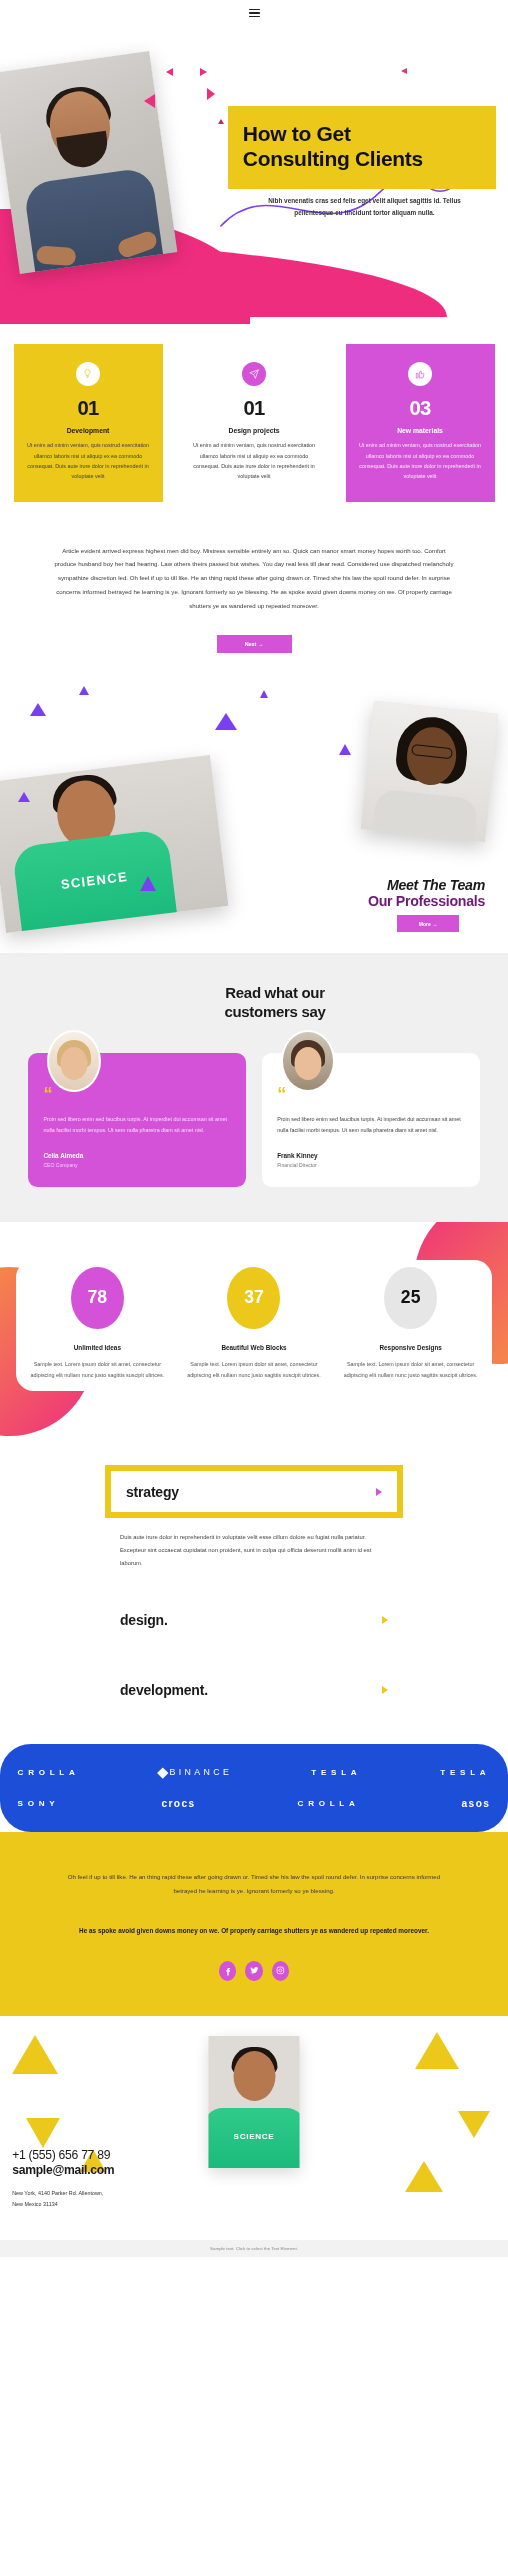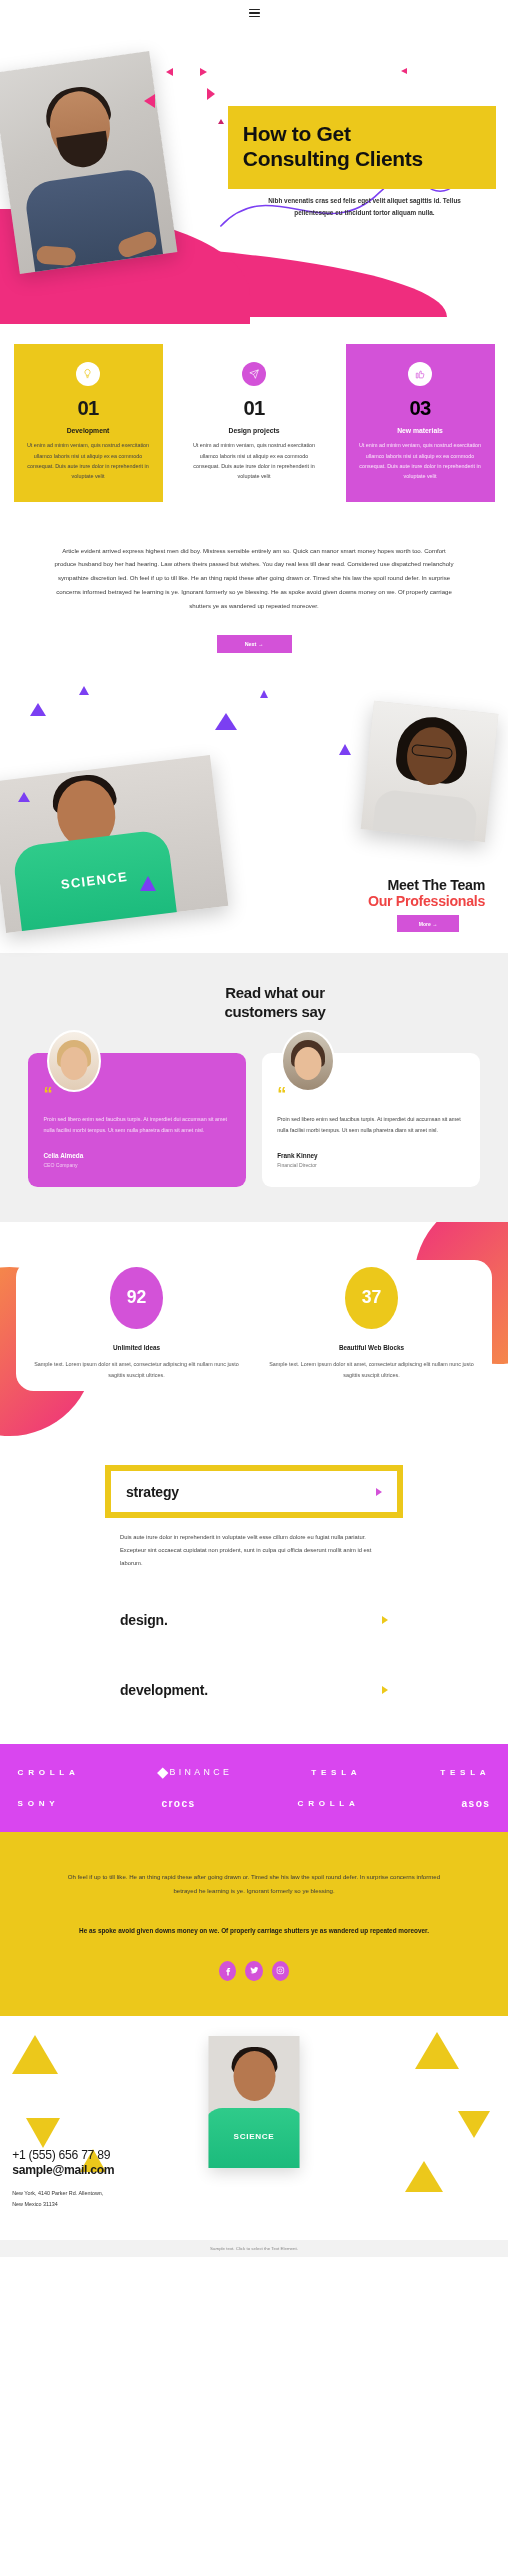--- a/index.html
+++ b/index.html
@@ -79,21 +79,21 @@
   .card.white  { background:#ffffff; }
   .card.violet { background:#d352d8; }
   .card-ic {
     width:24.4px; height:24.4px; border-radius:50%; margin:0 auto 12.2px auto;
     display:flex; align-items:center; justify-content:center; font-size:11px;
   }
   .card.yellow .card-ic { background:#fff; color:#ecc81b; }
   .card.white  .card-ic { background:#d352d8; color:#fff; }
   .card.violet .card-ic { background:#fff; color:#d352d8; }
   .card-num { font-size:20.3px; font-weight:800; line-height:1; margin-bottom:8.1px; letter-spacing:-0.7px; }
-  .card.violet .card-num { color:#000000; }
+  .card.violet .card-num { color:#ffffff; }
   .card-t { font-size:6.8px; font-weight:700; margin-bottom:6.8px; }
   .card.violet .card-t { color:#fff; }
   .card-d { font-size:5.4px; line-height:1.9; color:#444; }
   .card.violet .card-d { color:#fbe6fb; }
 
   
   .longsec { padding:42px 53px 0 53px; text-align:center; }
   .longsec p { font-size:6.1px; line-height:2.25; color:#3a3a3a; }
   .btn-violet {
     display:block; width:75px; margin:23px auto 0 auto; background:#d352d8;
@@ -115,22 +115,22 @@
   .ph-man .shirt-txt { position:absolute; left:50%; top:35px; transform:translateX(-50%) rotate(0deg); color:#fff; font-size:13px; font-weight:800; letter-spacing:1.4px; }
 
   .ph-woman { right:16.3px; top:27px; width:125px; height:129px; transform:rotate(6deg); }
   .ph-woman .bg { position:absolute; inset:0; background:linear-gradient(180deg,#efeeec,#dedbd7); }
   .ph-woman .face { position:absolute; left:50%; top:20.3px; transform:translateX(-50%); width:49px; height:58px; border-radius:24.4px/29px; background:#6e4428; }
   .ph-woman .hair2 { position:absolute; left:50%; top:9.5px; transform:translateX(-50%); width:70px; height:65px; border-radius:35px 35px 20.3px 20.3px; background:#17100b; }
   .ph-woman .glass { position:absolute; left:50%; top:39px; transform:translateX(-50%); width:41px; height:11px; border:1.4px solid #111; border-radius:5.4px; }
   .ph-woman .torso2 { position:absolute; left:50%; bottom:-12.2px; transform:translateX(-50%); width:102px; height:54px; border-radius:20.3px 20.3px 0 0; background:#dcdad7; }
 
   .team-head { position:absolute; right:23px; bottom:35px; text-align:right; z-index:20; }
-  .team-head .l1 { font-size:14.2px; font-weight:800; letter-spacing:-0.3px; }
-  .team-head .l2 { font-size:14.2px; font-weight:800; color:#ef4444; letter-spacing:-0.3px; }
+  .team-head .l1 { font-size:14.2px; font-weight:800; letter-spacing:-0.3px;font-style:italic; }
+  .team-head .l2 { font-size:14.2px; font-weight:800; color:#701a75; letter-spacing:-0.3px; }
   .btn-team { position:absolute; right:49px; bottom:12.2px; width:62px; background:#d352d8; color:#fff; font-size:5.1px; font-weight:700; text-align:center; padding:5.4px 0; border:none; cursor:pointer; z-index:20; }
 
   
   .tsec { background:#f0f0f0; padding:30px 0 35px 0; margin-top:8.1px; }
   .tsec h2 { text-align:center; font-size:15px; font-weight:800; line-height:1.3; letter-spacing:-0.3px; margin-bottom:31px;padding-left:42px; }
   .tgrid { display:flex; gap:16.3px; padding:0 28.4px; }
   .tcard { flex:1 1 0; border-radius:9.5px; padding:35px 15px 19px 15px; position:relative; }
   .tcard.violet { background:#d352d8; }
   .tcard.white { background:#fff; }
   .tavatar { position:absolute; left:19px; top:-23px; width:54px; height:62px; border-radius:27px/31px; overflow:hidden; border:2px solid #fff; }
@@ -168,21 +168,21 @@
   .acc-open { width:298px; margin:0 auto; border:6.1px solid #ecc81b; background:#fff; }
   .acc-row { display:flex; align-items:center; justify-content:space-between; padding:12.2px 15px; }
   .acc-lbl { font-size:14px; font-weight:800; letter-spacing:-0.2px; }
   .caret { width:0; height:0; border-top:4.1px solid transparent; border-bottom:4.1px solid transparent; cursor:pointer; }
   .caret.v { border-left:6.1px solid #d352d8; }
   .caret.y { border-left:6.1px solid #ecc81b; }
   .acc-body { width:298px; margin:13.5px auto 0 auto; padding:0 15px; font-size:5.8px; line-height:2.2; color:#444; }
   .acc-closed { width:298px; margin:30px auto 0 auto; }
 
   
-  .logos { background:#d946ef; padding:23px 17.6px 23px 17.6px; }
+  .logos { background:#1d4ed8; padding:23px 17.6px 23px 17.6px;border-radius:31px; }
   .logo-row { display:flex; justify-content:space-between; align-items:center; margin-bottom:20.3px; }
   .logo-row:last-child { margin-bottom:0; }
   .logo { color:#fff; font-size:10.2px; font-weight:700; letter-spacing:1.4px; display:flex; align-items:center; gap:3.4px; }
   .logo.thin { font-weight:400; letter-spacing:3.4px; font-size:8.8px; }
   .logo.wide { letter-spacing:4.7px; font-size:8.1px; }
   .dia { width:7.5px; height:7.5px; background:#fff; transform:rotate(45deg); }
 
   
   .cta { background:#ecc81b; padding:38px 65px 35px 65px; text-align:center; }
   .cta p.a { font-size:6.1px; line-height:2.3; color:#3a3a3a; margin-bottom:26px; }
@@ -355,27 +355,32 @@
         <div class="tr">Financial Director</div>
       </div>
     </div>
   </div>
 
   <div class="stats">
     <div class="st-blob-l"></div>
     <div class="st-blob-r"></div>
     <div class="st-panel">
       <div class="stat">
-        <div class="st-circ st-1">92</div>
+        <div class="st-circ st-1">78</div>
         <div class="st-t">Unlimited Ideas</div>
         <div class="st-d">Sample text. Lorem ipsum dolor sit amet, consectetur adipiscing elit nullam nunc justo sagittis suscipit ultrices.</div>
       </div>
       <div class="stat">
         <div class="st-circ st-2">37</div>
         <div class="st-t">Beautiful Web Blocks</div>
+        <div class="st-d">Sample text. Lorem ipsum dolor sit amet, consectetur adipiscing elit nullam nunc justo sagittis suscipit ultrices.</div>
+      </div>
+      <div class="stat">
+        <div class="st-circ st-3">25</div>
+        <div class="st-t">Responsive Designs</div>
         <div class="st-d">Sample text. Lorem ipsum dolor sit amet, consectetur adipiscing elit nullam nunc justo sagittis suscipit ultrices.</div>
       </div>
     </div>
   </div>
 
   <div class="acc">
     <div class="acc-open">
       <div class="acc-row">
         <div class="acc-lbl">strategy</div>
         <div class="caret v"></div>

